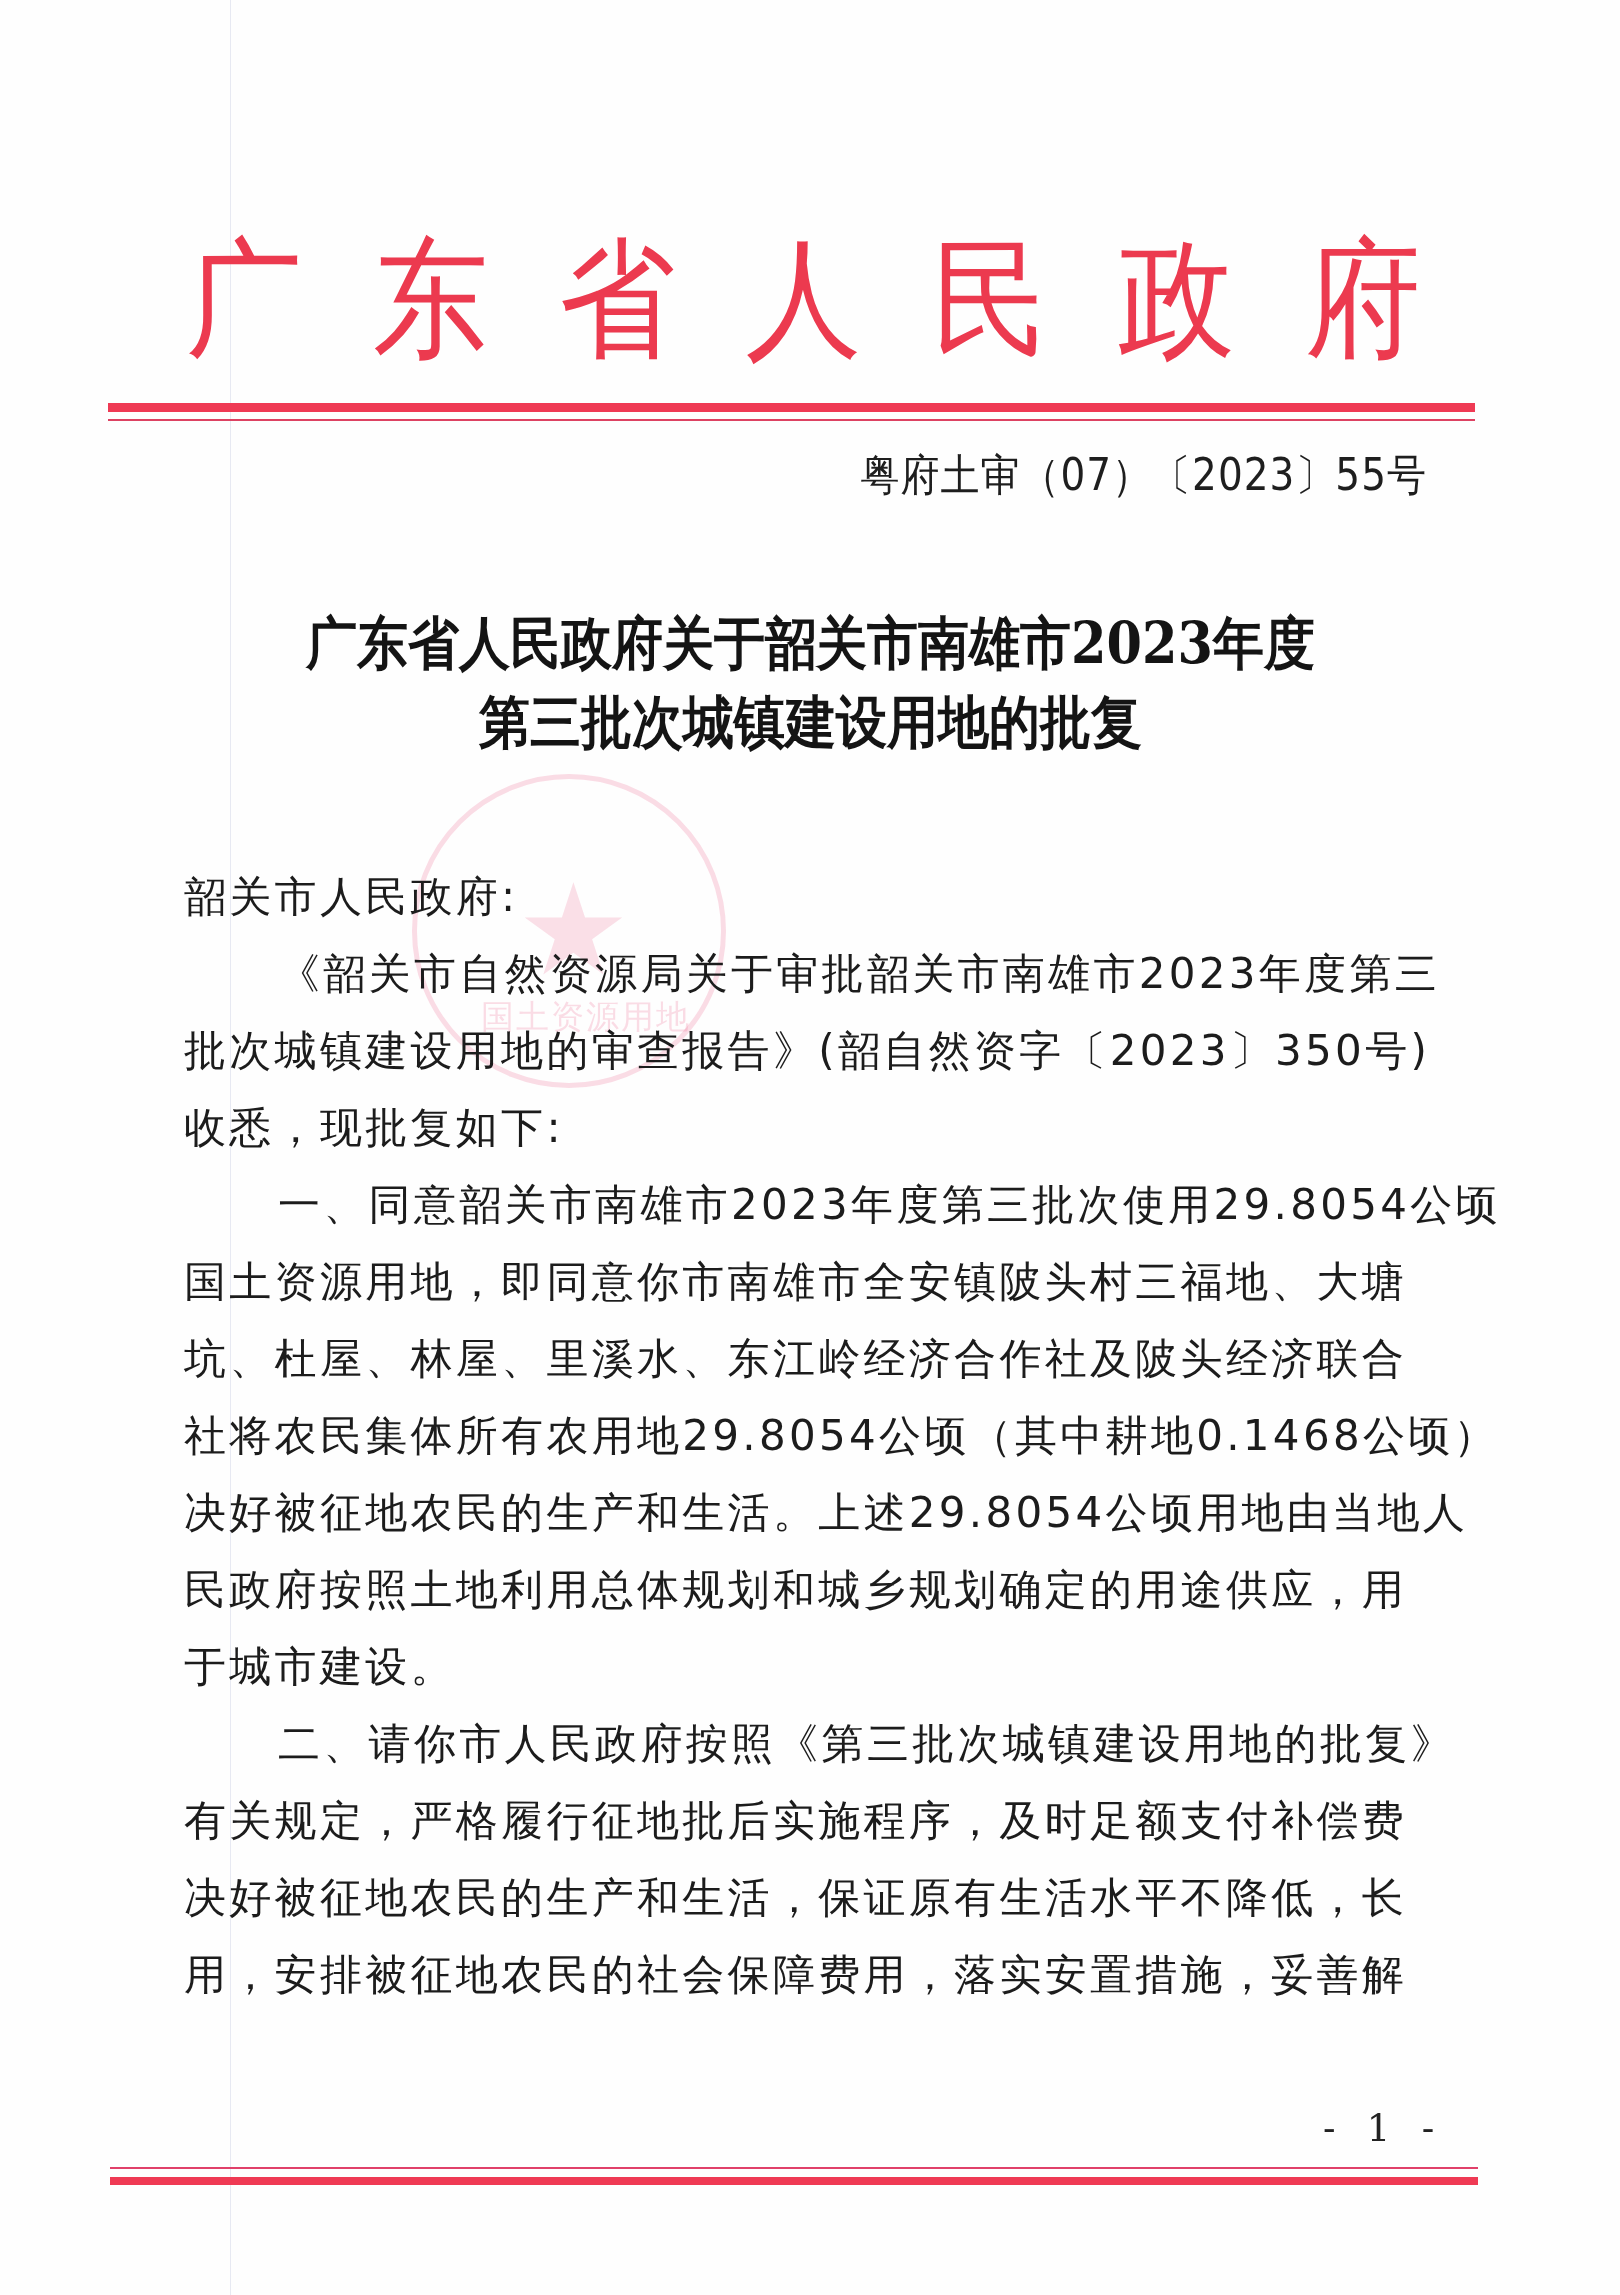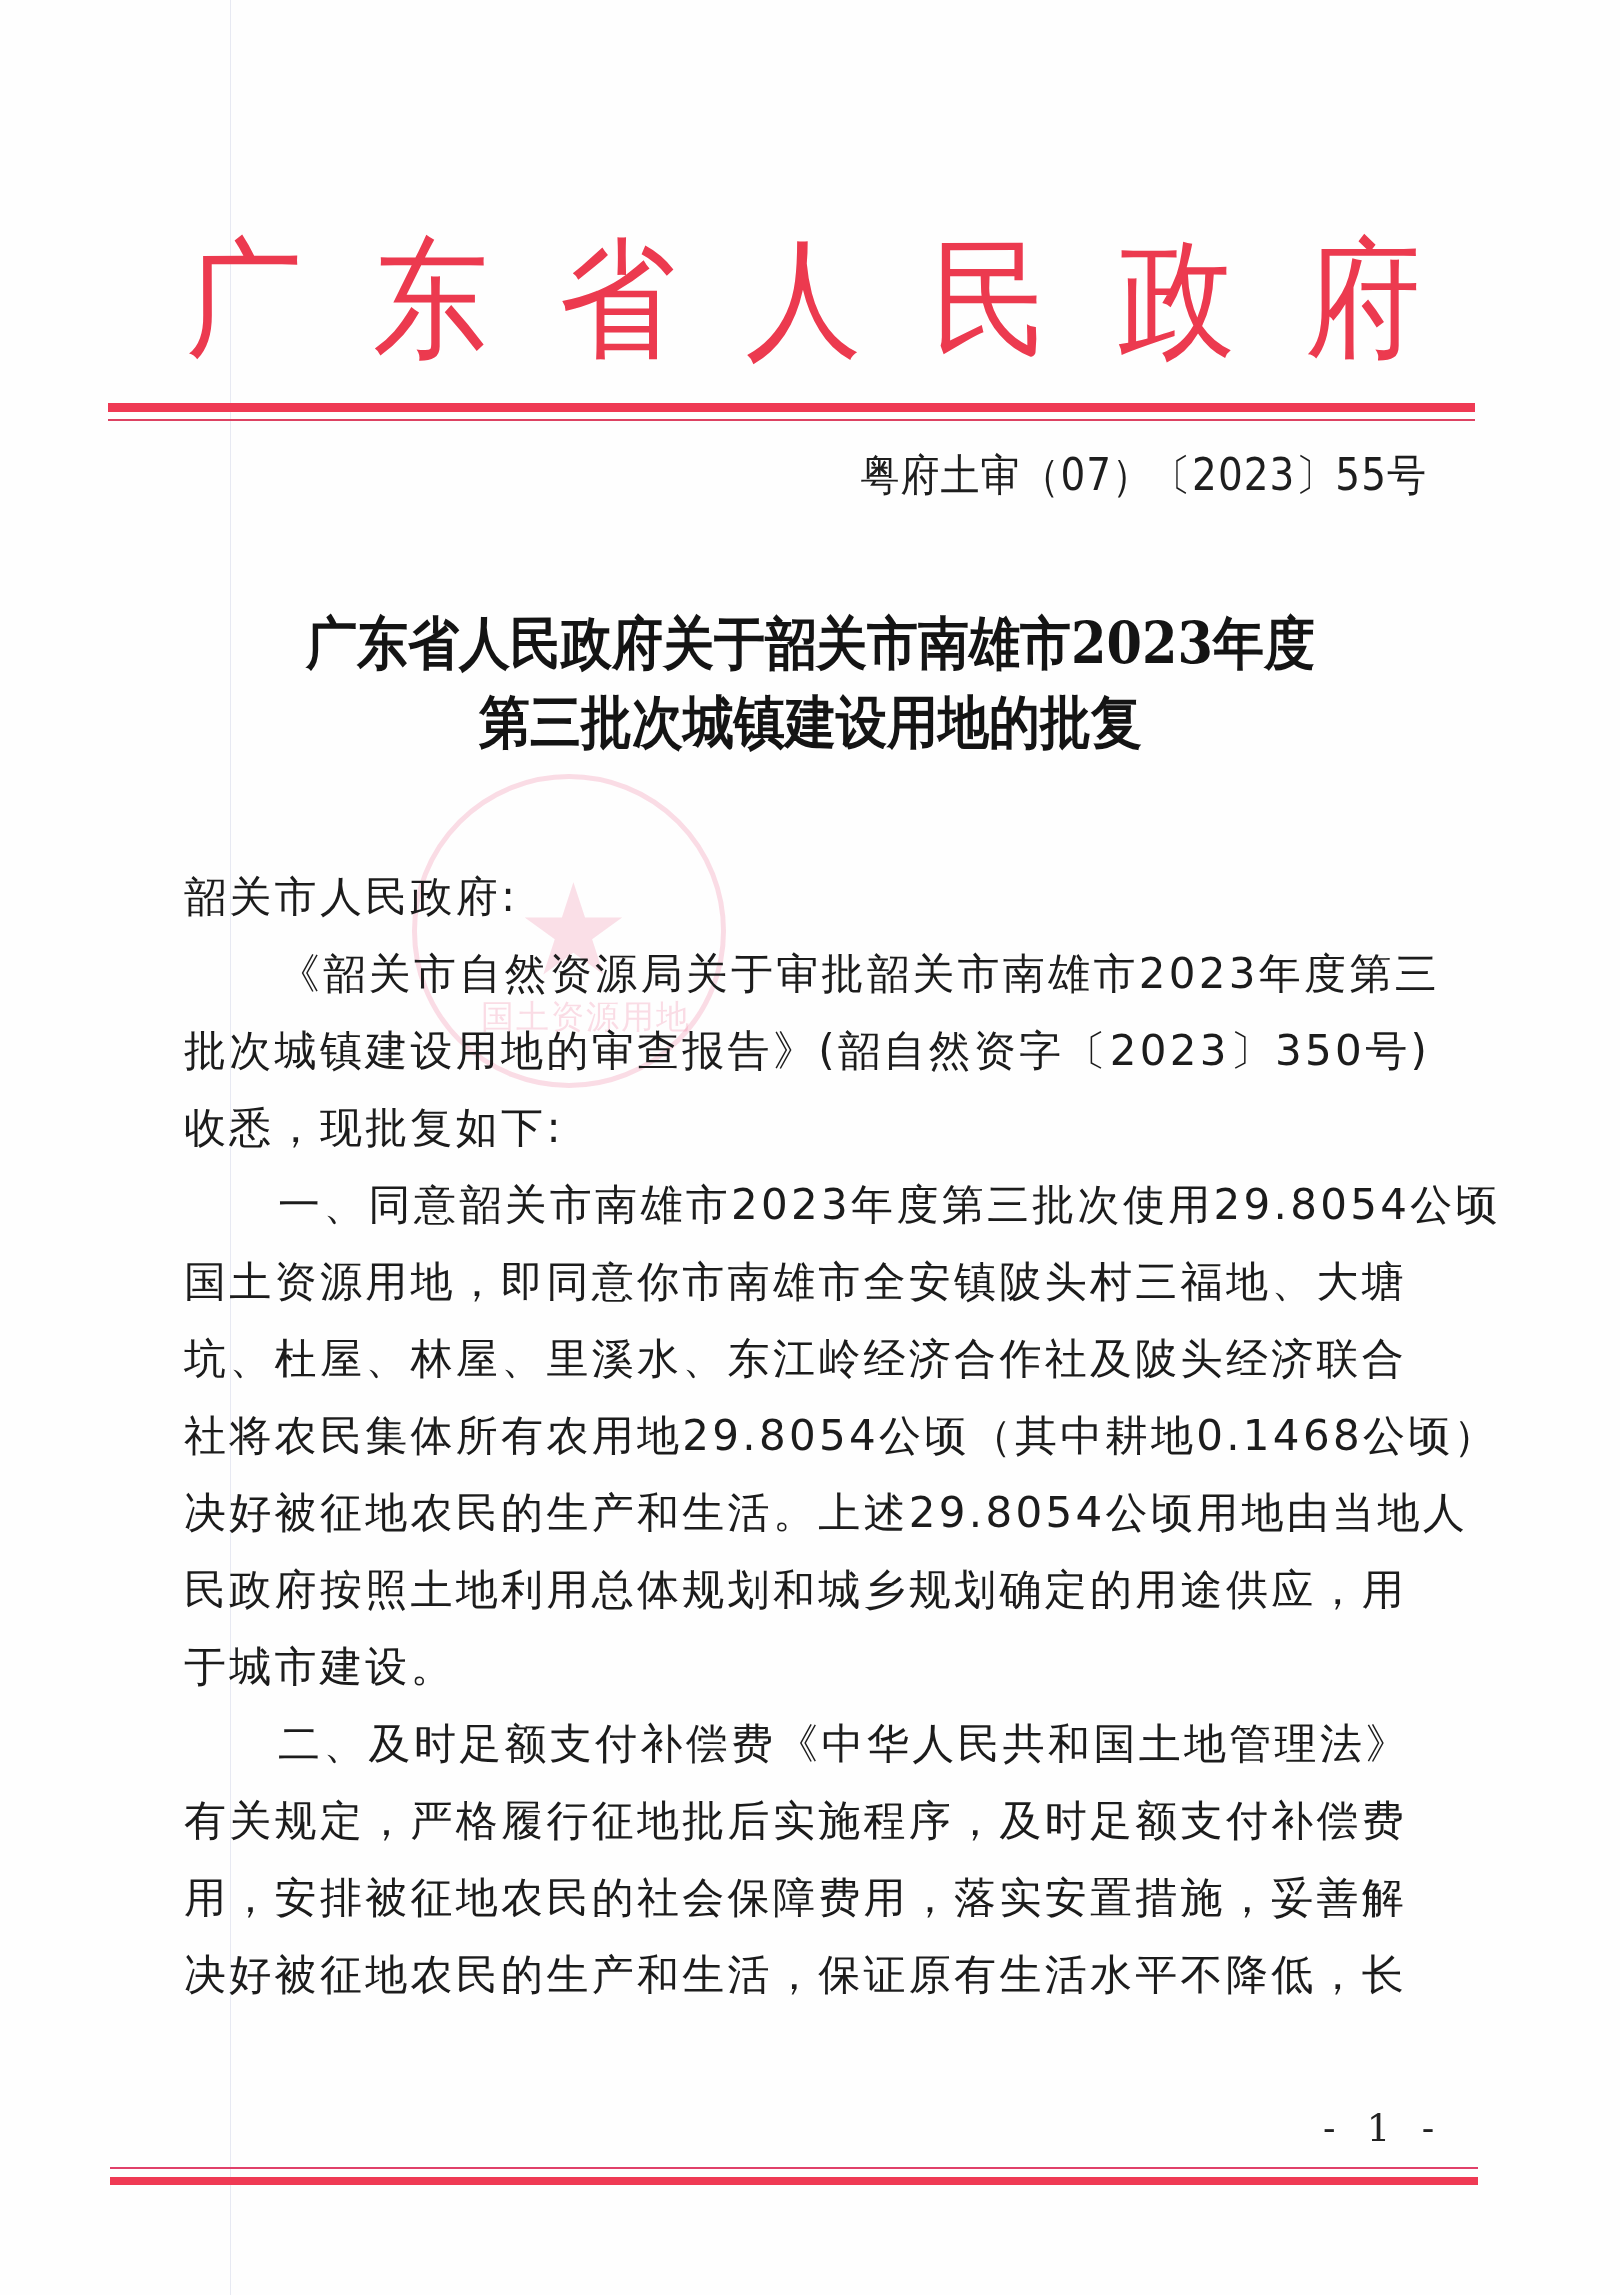--- a/index.html
+++ b/index.html
@@ -195,24 +195,24 @@
       <span class="line" style="padding-left:94px;">一、同意韶关市南雄市2023年度第三批次使用29.8054公顷</span>
       <span class="line">国土资源用地，即同意你市南雄市全安镇陂头村三福地、大塘</span>
       <span class="line">坑、杜屋、林屋、里溪水、东江岭经济合作社及陂头经济联合</span>
       <span class="line">社将农民集体所有农用地29.8054公顷（其中耕地0.1468公顷）</span>
       <span class="line">决好被征地农民的生产和生活。上述29.8054公顷用地由当地人</span>
       <span class="line">民政府按照土地利用总体规划和城乡规划确定的用途供应，用</span>
       <span class="line">于城市建设。</span>
     </p>
 
     <p>
-      <span class="line" style="padding-left:94px;">二、及时足额支付补偿费《中华人民共和国土地管理法》</span>
+      <span class="line" style="padding-left:94px;">二、请你市人民政府按照《第三批次城镇建设用地的批复》</span>
       <span class="line">有关规定，严格履行征地批后实施程序，及时足额支付补偿费</span>
+      <span class="line">决好被征地农民的生产和生活，保证原有生活水平不降低，长</span>
       <span class="line">用，安排被征地农民的社会保障费用，落实安置措施，妥善解</span>
-      <span class="line">决好被征地农民的生产和生活，保证原有生活水平不降低，长</span>
     </p>
   </div>
 
   <div class="page-number">- 1 -</div>
 
   <div class="rule rule-bot-thin"></div>
   <div class="rule rule-bot-thick"></div>
 
 </div>
 

